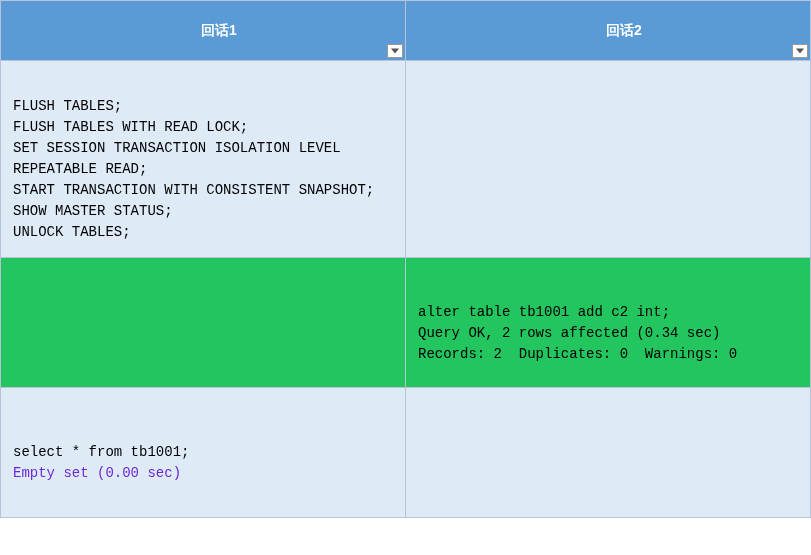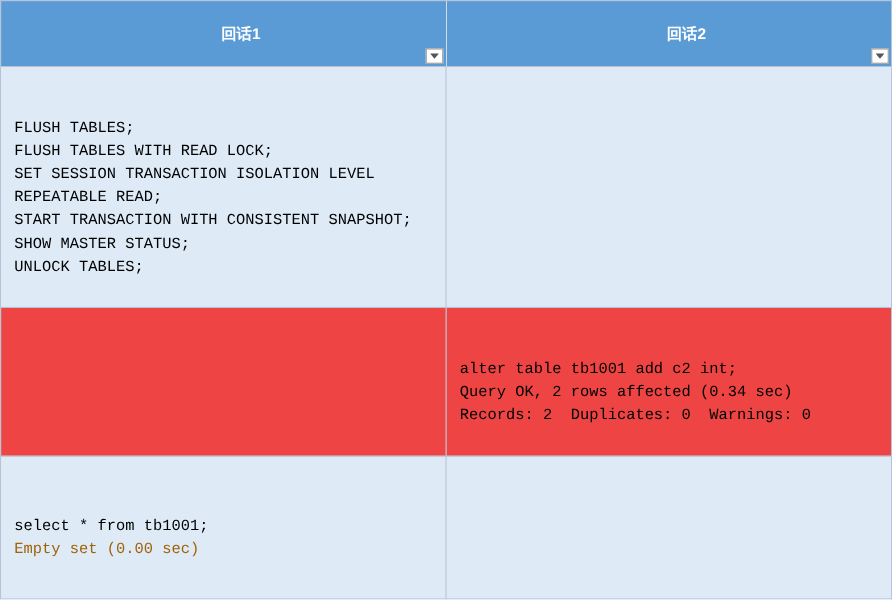--- a/index.html
+++ b/index.html
@@ -44,43 +44,43 @@
       border: 1px solid #999;
       display: flex;
       align-items: center;
       justify-content: center;
     }
     .filter-icon svg {
       width: 8px;
       height: 6px;
     }
     td {
-      padding: 25px 12px;
+      padding: 14px 12px;
       font-family: "SimSun", "宋体", "Courier New", monospace;
       font-size: 14px;
       line-height: 1.5;
       color: #000000;
     }
     .row-banded {
       background: #deebf7;
     }
     .row-white {
-      background: #ef4444;
+      background: #22c55e;
     }
     .tall-1 {
       height: 190px;
     }
     .tall-2 {
       height: 130px;
     }
     .tall-3 {
       height: 130px;
     }
     .red-text {
-      color: #a16207;
+      color: #6d28d9;
     }
     .cell-content {
       white-space: pre-wrap;
       word-wrap: break-word;
     }
   </style>
 </head>
 <body>
 
 <table>

